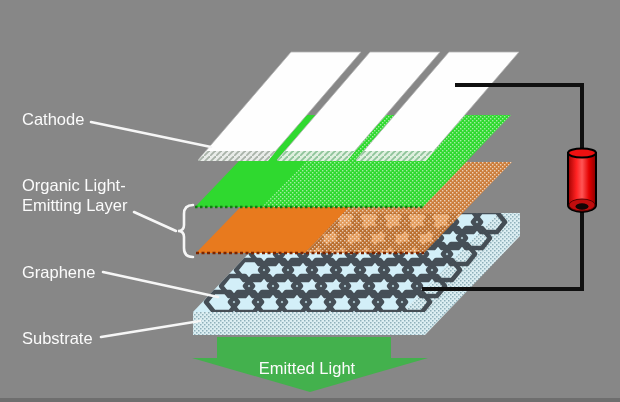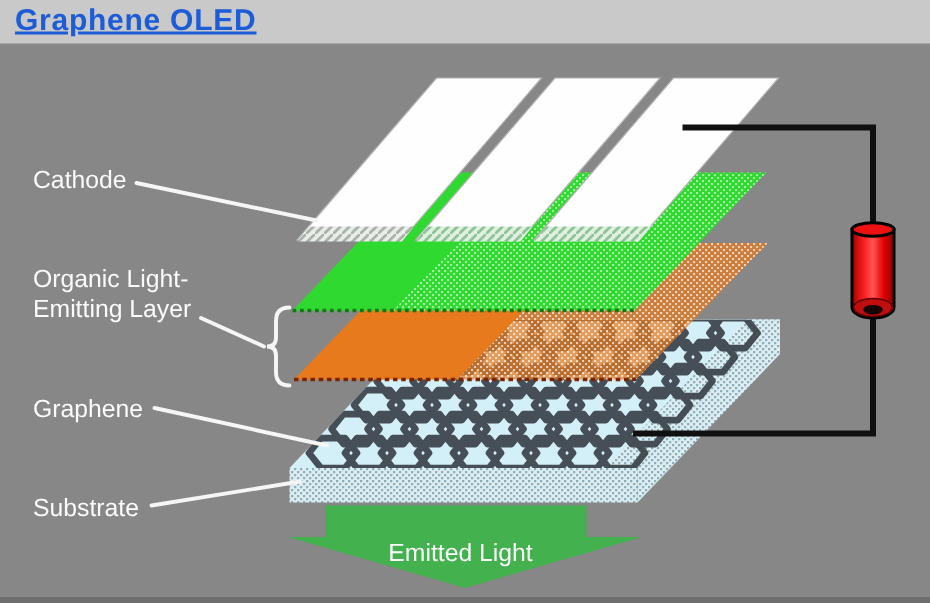--- a/index.html
+++ b/index.html
@@ -20,23 +20,20 @@
   .lbl{fill:#fbfbfb;font-size:16.5px;}
   .leader{stroke:#f6f6f6;stroke-width:2.6;stroke-linecap:round;fill:none;}
   .wire{stroke:#101010;stroke-width:4;fill:none;}
   #hex-lattice polygon{fill:none;stroke:#3a4249;stroke-width:4.5;stroke-linejoin:round;}
 </style>
 </head>
 <body>
 
 <div id="stage">
 
-  <div id="titlebar">
-    <span class="title">Graphene OLED</span>
-  </div>
 
   <svg id="diagram" width="620" height="402" viewBox="0 0 620 402">
     <defs>
       <pattern id="dots" width="4" height="4" patternUnits="userSpaceOnUse">
         <rect x="0" y="0" width="1.4" height="1.4" fill="#ffffff"></rect>
         <rect x="2" y="2" width="1.4" height="1.4" fill="#ffffff"></rect>
       </pattern>
       <pattern id="stip" width="4" height="4" patternUnits="userSpaceOnUse">
         <rect width="4" height="4" fill="#dceef2"></rect>
         <rect x="0" y="0" width="1.5" height="1.5" fill="#8fb0ba"></rect>

